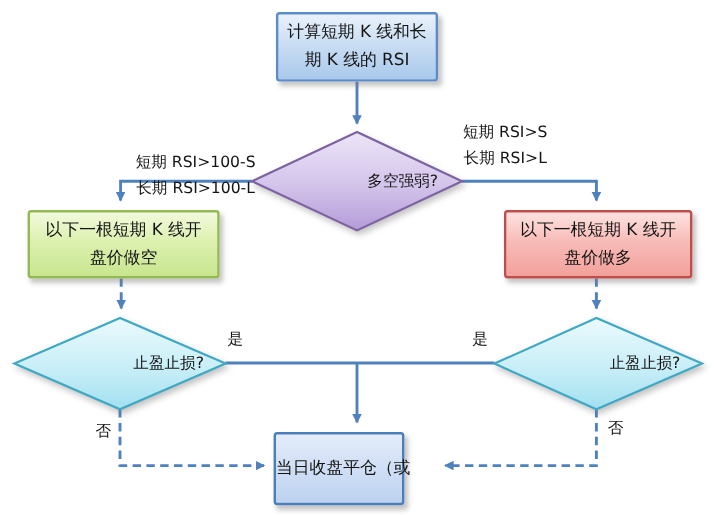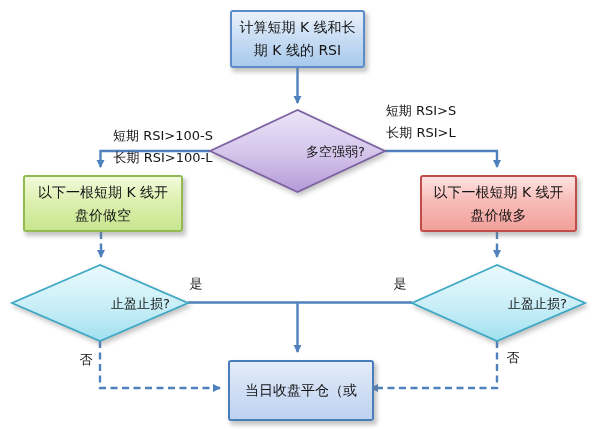--- a/index.html
+++ b/index.html
@@ -28,21 +28,21 @@
     left:23px; top:175px; width:160px; height:57px;
     border:2px solid #93b952;
     background:linear-gradient(180deg,#f2fadc 0%,#ddf0b0 45%,#c7e68e 100%);
   }
   .box-long {
     left:420px; top:175px; width:157px; height:57px;
     border:2px solid #bf4d49;
     background:linear-gradient(180deg,#fde3e1 0%,#f8bcb8 45%,#f2a09b 100%);
   }
   .box-close {
-    left:228px; top:360px; width:146px; height:61px;
+    left:228px; top:360px; width:109px; height:61px;
     border:2px solid #4a7ebb;
     background:linear-gradient(180deg,#e3ecfa 0%,#d2e0f5 45%,#bdd2f0 100%);
   }
 
   .dlabel {
     position:absolute; text-align:right; font-size:13px; line-height:16px;
     white-space:nowrap;
   }
   .elabel {
     position:absolute; font-size:13px; line-height:22px; text-align:center;

